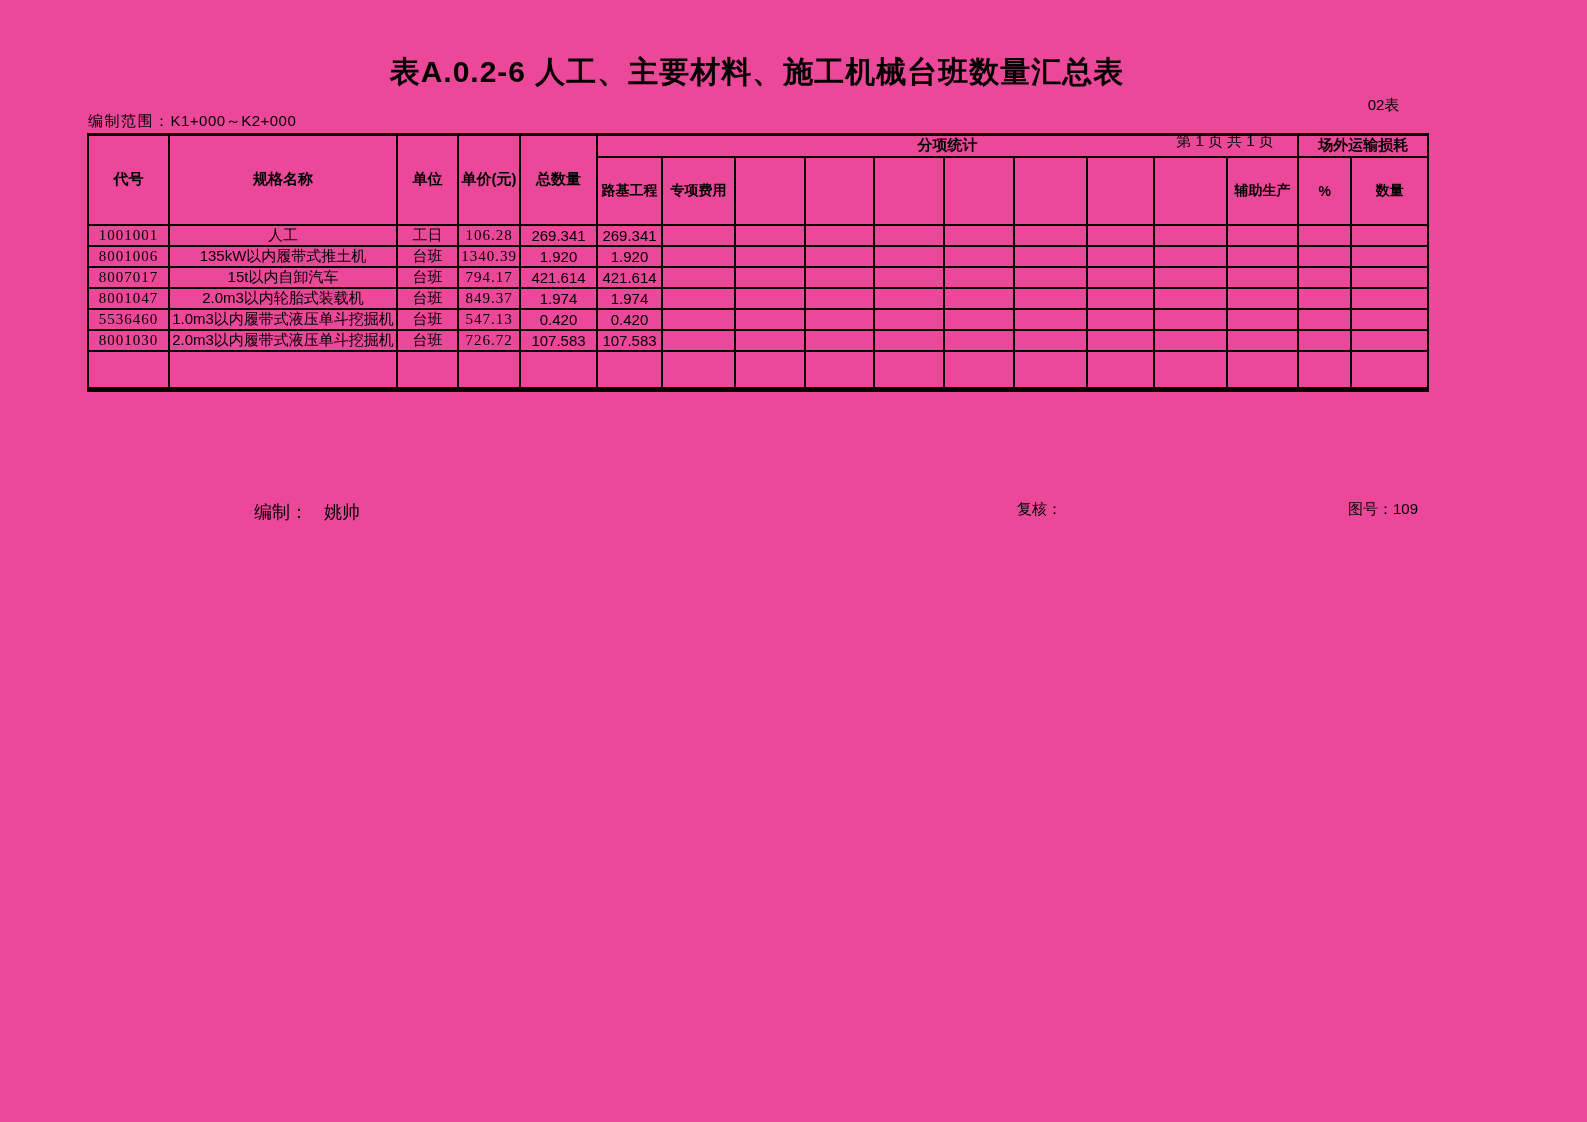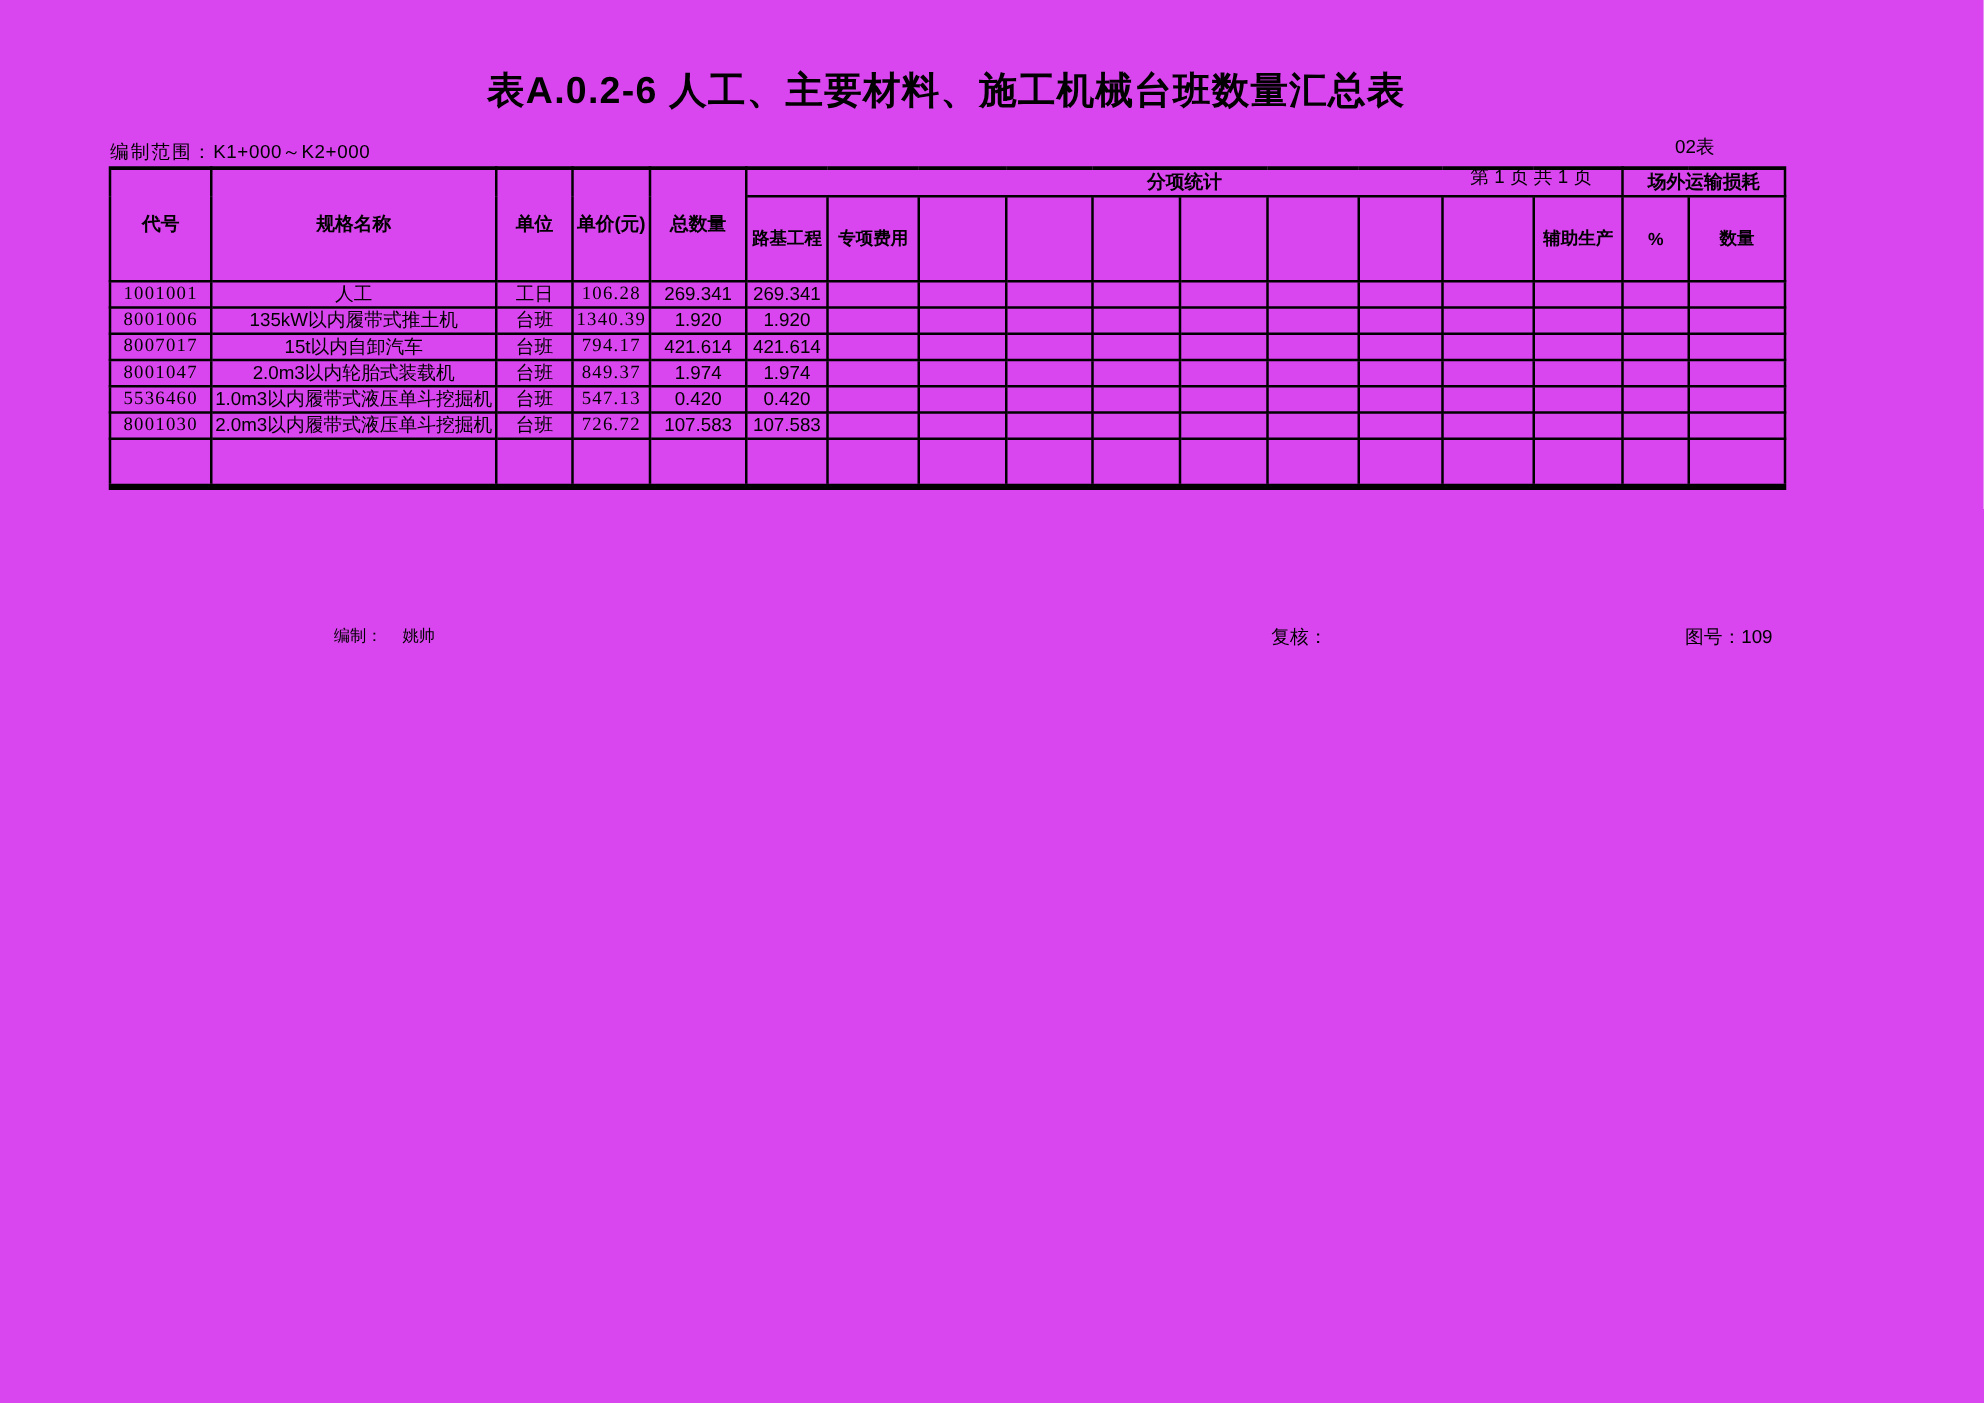--- a/index.html
+++ b/index.html
@@ -1,21 +1,21 @@
 <!DOCTYPE html>
 <html><head>
 <meta charset="utf-8">
 <style>
   * { margin: 0; padding: 0; box-sizing: border-box; }
   html, body { background: #ffffff; }
   .page {
     position: relative;
     width: 1587px;
     height: 1122px;
-    background: #d946ef;
+    background: #ec4899;
     color: #000000;
     font-family: "Liberation Sans", sans-serif;
     overflow: hidden;
   }
   .title {
     position: absolute;
     left: 87px;
     top: 52px;
     width: 1340px;
     text-align: center;
@@ -33,23 +33,23 @@
     top: 112px;
     width: 150px;
     text-align: center;
     font-size: 15px;
     white-space: nowrap;
     margin-top: 20px;
   }
   .form-no {
     position: absolute;
     left: 1340px;
-    top: 108px;
+    top: 96px;
     width: 87px;
-    text-align: left;
+    text-align: center;
     font-size: 15px;
     white-space: nowrap;
   }
   table.main {
     position: absolute;
     left: 87px;
     top: 133px;
     width: 1340px;
     border-collapse: collapse;
     table-layout: fixed;
@@ -78,21 +78,21 @@
   td.c-code, td.c-price {
     font-family: "Liberation Serif", serif;
     font-size: 15px;
     letter-spacing: 1px;
   }
   td.c-total, td.c-roadbed {
     font-family: "Liberation Sans", sans-serif;
     font-size: 15px;
   }
   td.c-name, td.c-unit { font-size: 15px; margin-top: 16px; }
-  .footer-compiler { position: absolute; left: 267px; top: 500px; font-size: 13px; white-space: nowrap; }
+  .footer-compiler { position: absolute; left: 254px; top: 500px; font-size: 18px; white-space: nowrap; }
   .footer-compiler .name { margin-left: 16px; }
   .footer-reviewer { position: absolute; left: 1017px; top: 500px; font-size: 15px; white-space: nowrap; text-align: right; }
   .footer-drawing  { position: absolute; left: 1348px; top: 500px; font-size: 15px; white-space: nowrap; }
 </style>
 </head>
 <body>
 
 <div class="page">
 
   <div class="title">表A.0.2-6 人工、主要材料、施工机械台班数量汇总表</div>

